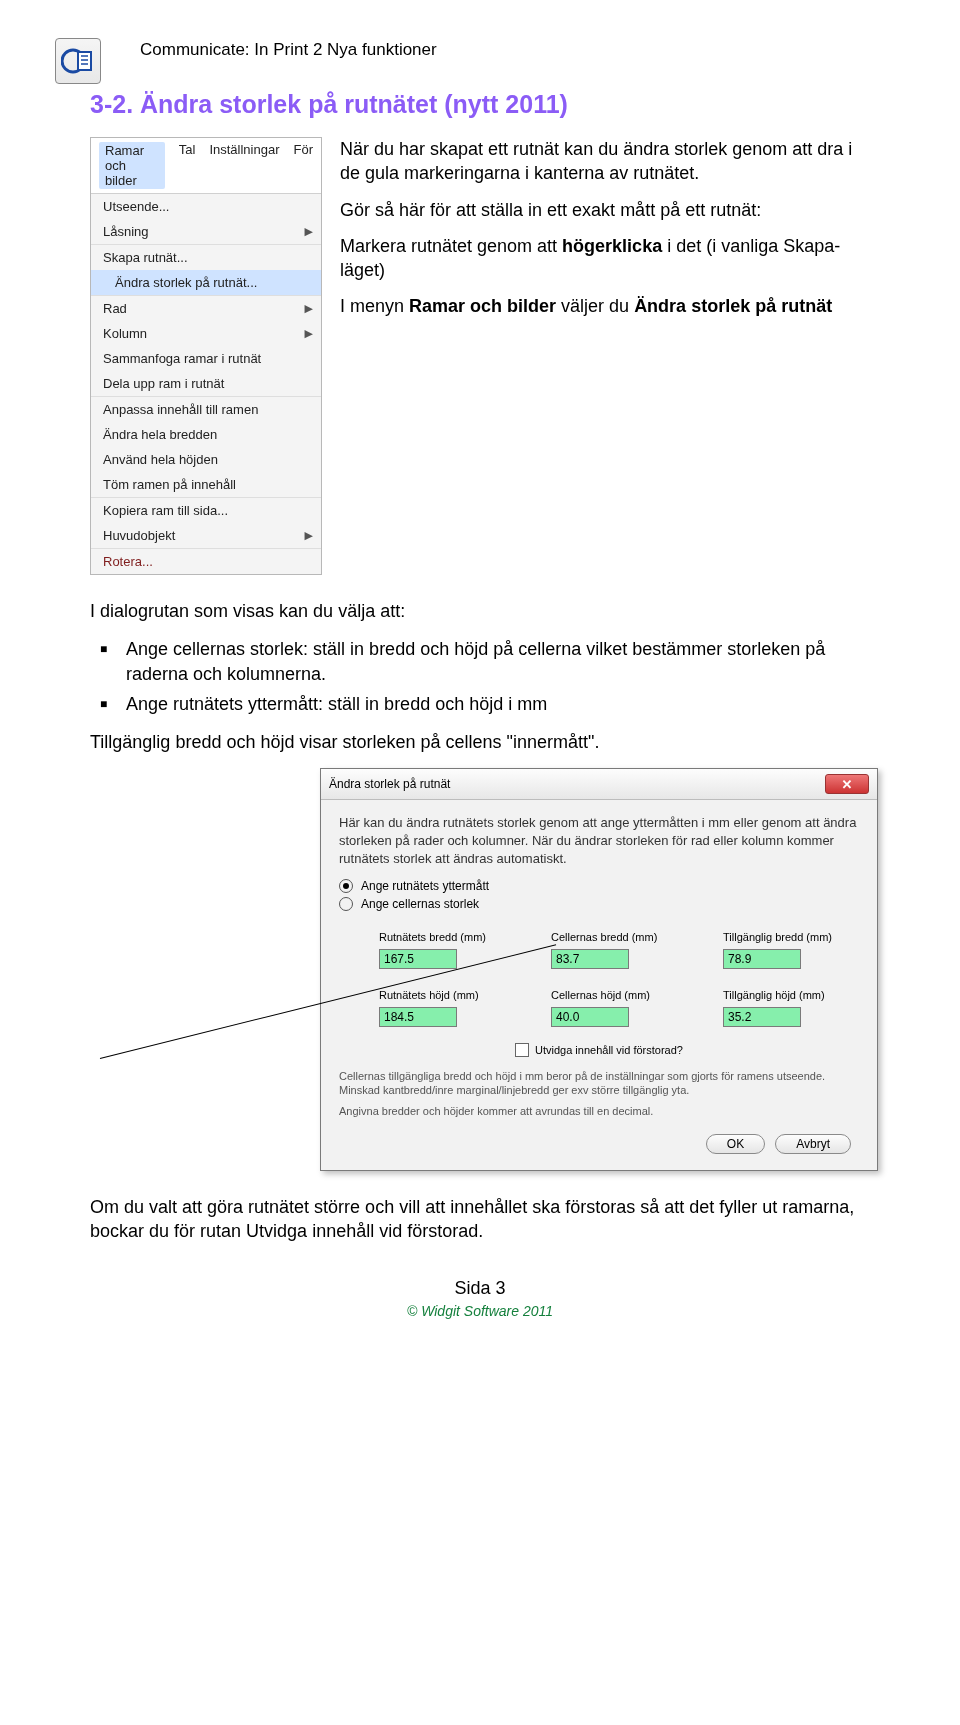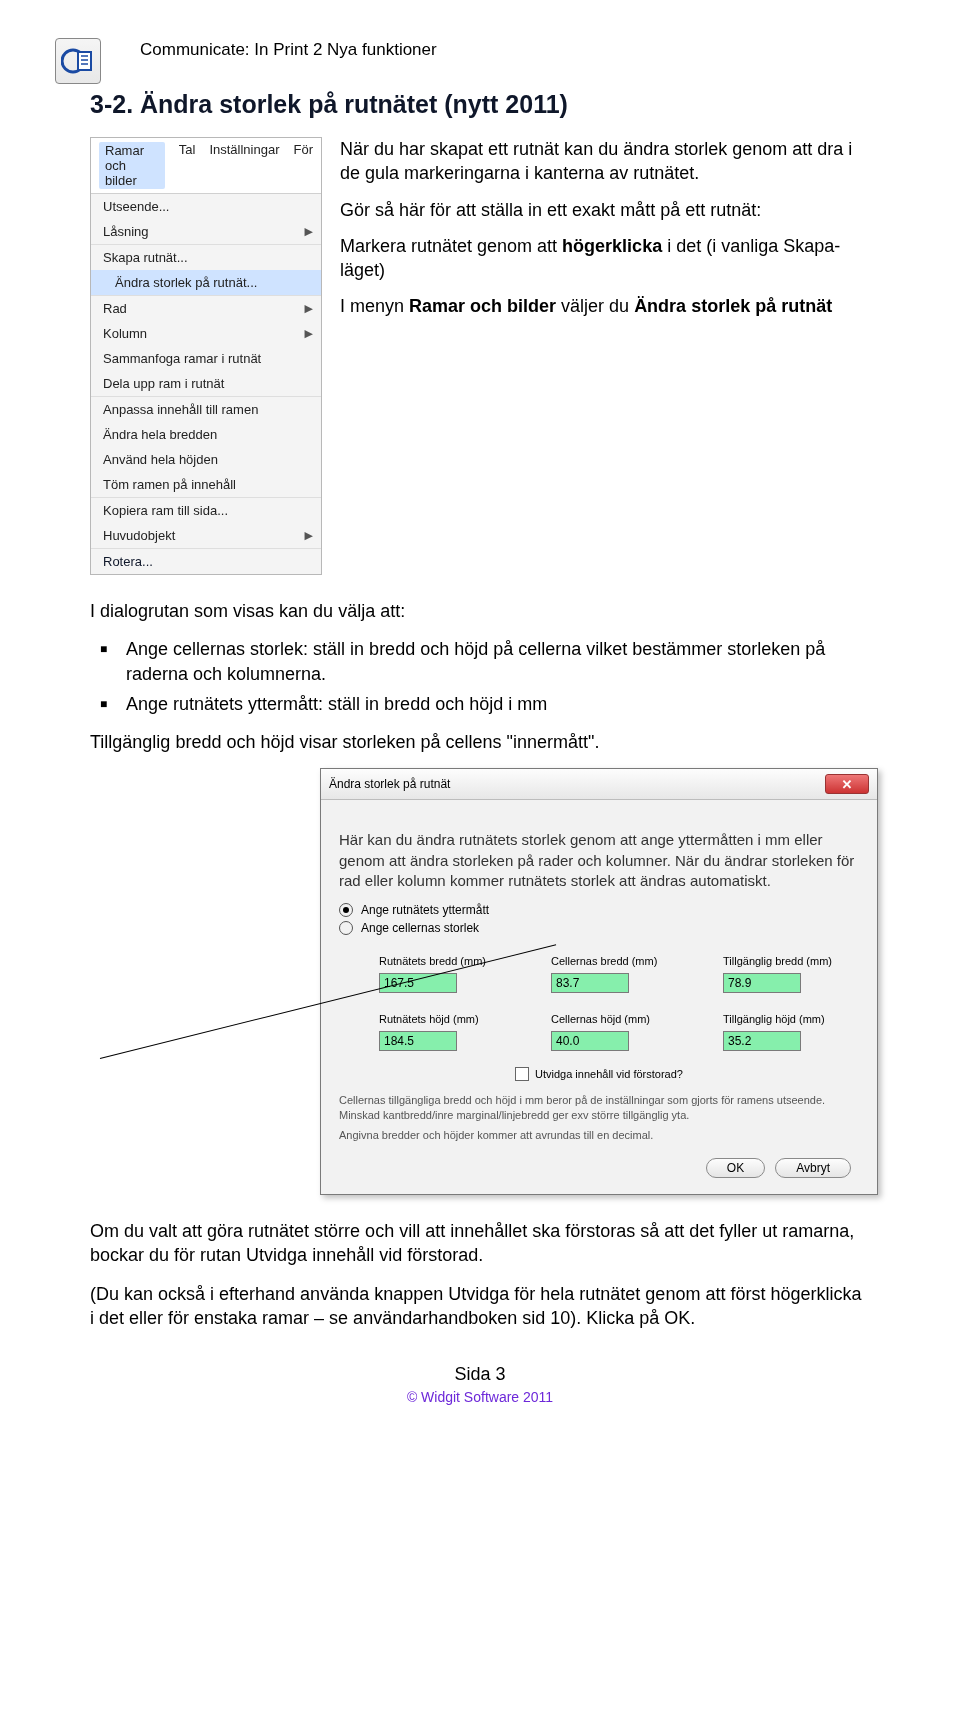--- a/index.html
+++ b/index.html
@@ -26,21 +26,21 @@
     height: 44px;
     border: 1px solid #888;
     border-radius: 4px;
     display: flex;
     align-items: center;
     justify-content: center;
     background: linear-gradient(#f5f5f5,#e8e8e8);
   }
   .logo svg { width: 34px; height: 34px; }
   h2.section-title {
-    color: #0f172a;
+    color: #8b5cf6;
     font-size: 25px;
     font-weight: bold;
     margin: 30px 0 18px 0;
   }
   .columns {
     display: flex;
     gap: 18px;
     align-items: flex-start;
   }
   
@@ -70,21 +70,21 @@
   }
   .menu .item.group-end { border-bottom: 1px solid #dedede; }
   .menu .item.highlight { background: #cfe3ff; padding-left: 24px; }
   .menu .item .arrow {
     position: absolute;
     right: 8px;
     top: 6px;
     font-size: 11px;
     color: #555;
   }
-  .menu .item.disabled { color: #0f172a; }
+  .menu .item.disabled { color: #7f1d1d; }
   .right-text {
     flex: 1;
     font-size: 18px;
     line-height: 1.35;
   }
   .right-text p { margin: 0 0 12px 0; }
   .right-text .b { font-weight: bold; }
   .body-text {
     font-size: 18px;
     line-height: 1.35;
@@ -138,25 +138,24 @@
     display: flex;
     align-items: center;
     justify-content: center;
     font-weight: bold;
     font-size: 13px;
   }
   .dialog .content {
     padding: 14px 18px 12px 18px;
   }
   .dialog .intro {
-    font-size: 15px;
+    font-size: 13px;
     color: #333;
     line-height: 1.35;
     margin-bottom: 12px;
-    margin-top: 16px;
   }
   .radio-row {
     display: flex;
     align-items: center;
     gap: 8px;
     margin: 4px 0;
   }
   .radio {
     width: 12px; height: 12px; border: 1px solid #555; border-radius: 50%;
     display: inline-flex; align-items: center; justify-content: center;
@@ -217,21 +216,21 @@
     height: 1px;
     background: #000;
     transform: rotate(-14deg);
     transform-origin: left center;
   }
   .footer {
     text-align: center;
     font-size: 18px;
     margin-top: 34px;
   }
-  .footer .small { font-size: 14px; display: block; margin-top: 4px; color: #6d28d9; }
+  .footer .small { font-size: 14px; display: block; margin-top: 4px; color: #15803d; font-style: italic; }
 </style>
 </head>
 <body>
 
 <div class="page">
   <div class="logo">
     <svg viewBox="0 0 34 34">
       <circle cx="12" cy="17" r="11" fill="none" stroke="#1a4aa3" stroke-width="3"></circle>
       <rect x="17" y="8" width="13" height="18" fill="#fff" stroke="#1a4aa3" stroke-width="2"></rect>
       <line x1="20" y1="12" x2="27" y2="12" stroke="#1a4aa3" stroke-width="1.5"></line>
@@ -350,22 +349,19 @@
           <div class="btn">Avbryt</div>
         </div>
       </div>
     </div>
   </div>
 
   <div class="body-text" style="">
     <p>
       <span>Om du valt att göra rutnätet större och vill att innehållet ska förstoras så att det fyller ut ramarna, bockar du för rutan </span><span class="b">Utvidga innehåll vid förstorad.</span>
     </p>
-    <p>
-      <span>(Du kan också i efterhand använda knappen </span><span class="b">Utvidga</span><span> för hela rutnätet genom att först högerklicka i det eller för enstaka ramar – se användarhandboken sid 10). Klicka på OK.</span>
-    </p>
   </div>
 
   <div class="footer">
     <span>Sida 3</span>
     <span class="small">© Widgit Software 2011</span>
   </div>
 </div>
 
 </body></html>

